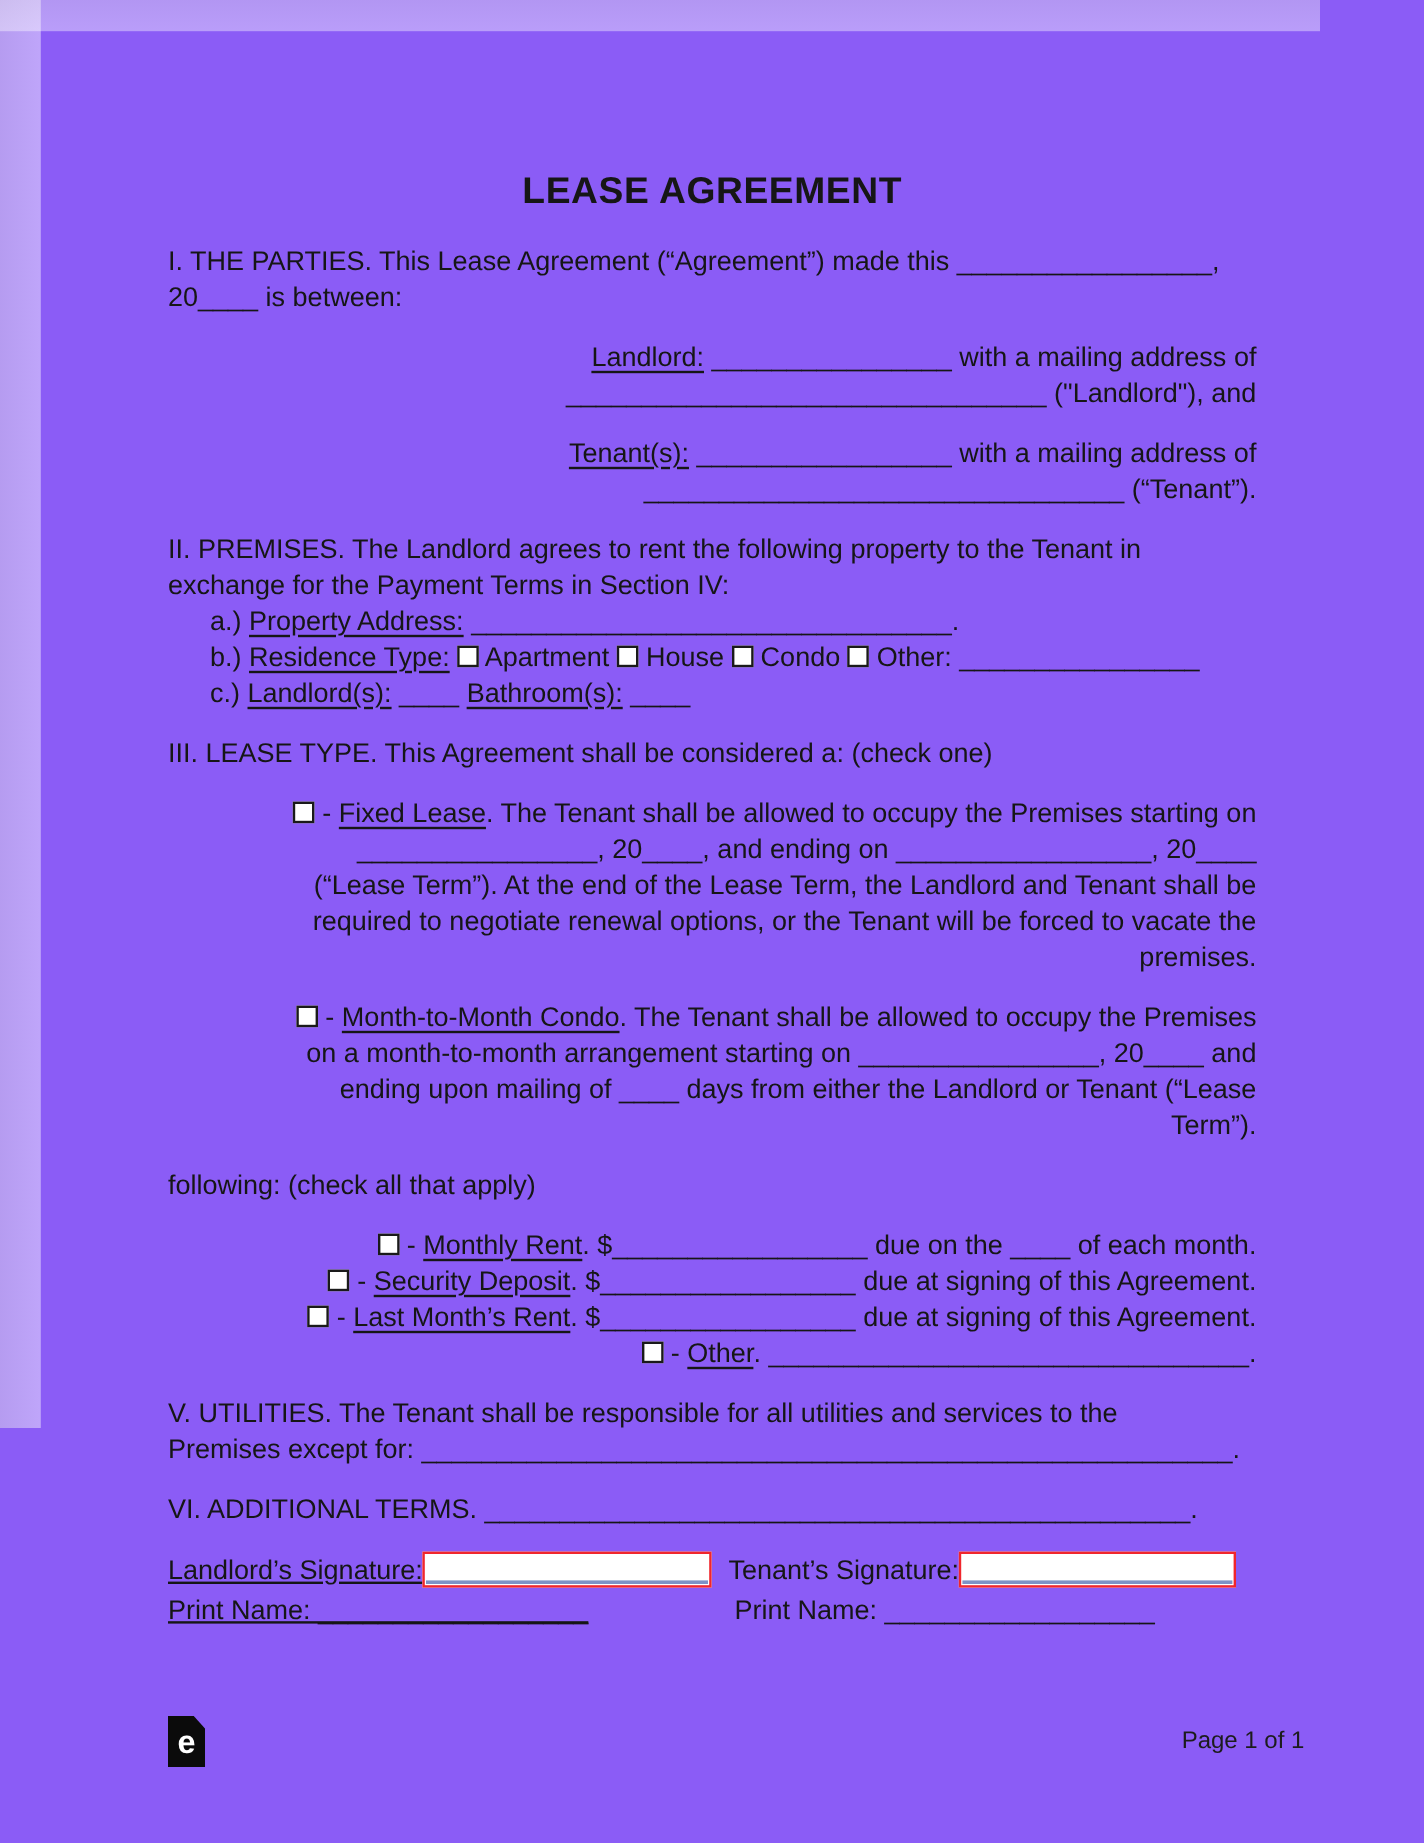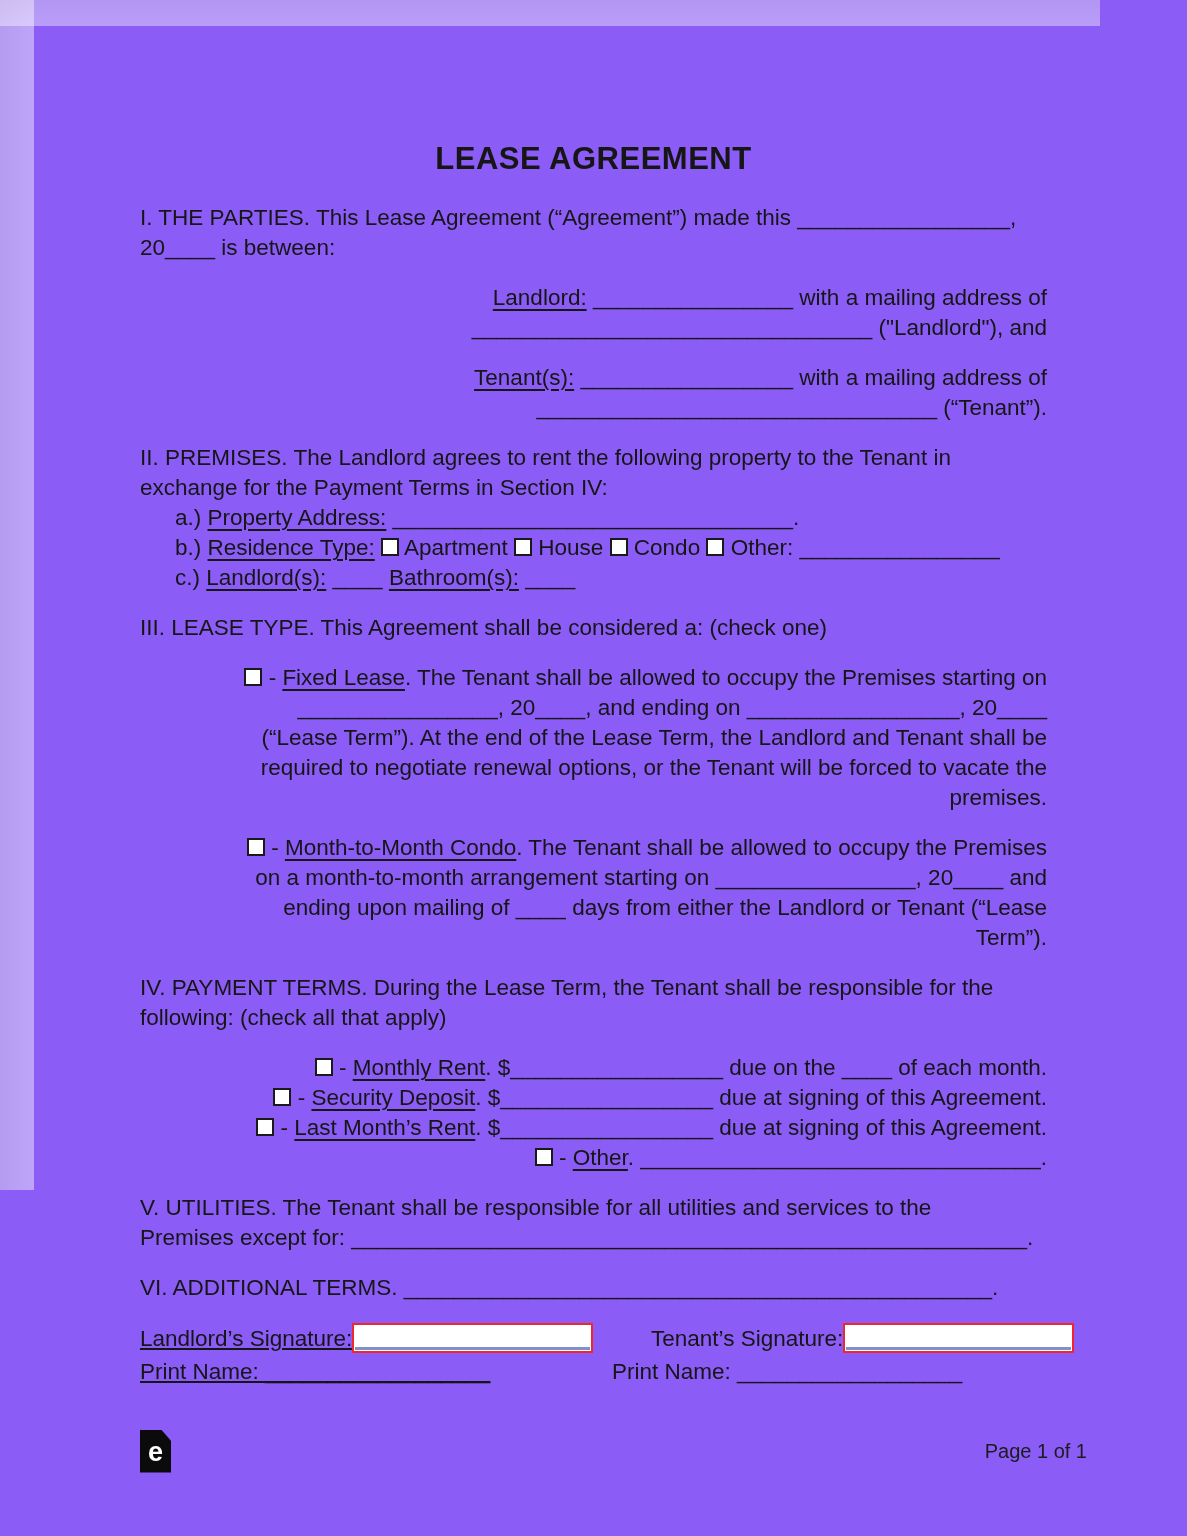--- a/index.html
+++ b/index.html
@@ -20,21 +20,21 @@
   .ind{margin-left:70px;text-align:right;}
   .sub{margin-left:35px;}
   .ln{white-space:pre;}
   .b{font-weight:normal;}
   .u{text-decoration:underline;text-underline-offset:4px;text-decoration-thickness:2px;}
   .cb{display:inline-block;width:14px;height:14px;border:2px solid #1a1a1a;
     vertical-align:-1px;background:#fff;}
   .sig-row{display:flex;margin-top:20px;}
   .print-row{display:flex;margin-top:3px;}
   .sig-col1{width:467px;flex:none;text-decoration:underline;}
-  .sig-col2{flex:1;margin-left:44px;}
+  .sig-col2{flex:1;}
   .print-col2{flex:1;padding-left:5px;}
   .sigbox{display:inline-block;box-sizing:border-box;position:relative;
     height:30px;border:2px solid #f0262c;vertical-align:-7px;background:#fff;}
   .sigbox.landlord{width:241px;}
   .sigbox.tenant{width:231px;}
   .sigbox::after{content:"";position:absolute;left:1px;right:1px;bottom:1px;height:3px;
     background:#7d92c7;}
   .footer{position:absolute;left:140px;right:100px;bottom:63px;height:44px;
     display:flex;align-items:center;justify-content:space-between;}
   .logo{position:relative;width:31px;height:43px;background:#0b0b0b;
@@ -90,21 +90,20 @@
     </div>
 
     <div class="para ind">
       <div class="ln"><span class="cb"></span><span> - </span><span class="u">Month-to-Month Condo</span><span>. The Tenant shall be allowed to occupy the Premises</span></div>
       <div class="ln">on a month-to-month arrangement starting on ________________, 20____ and</div>
       <div class="ln">ending upon mailing of ____ days from either the Landlord or Tenant (“Lease</div>
       <div class="ln">Term”).</div>
     </div>
 
     <div class="para">
-      <div class="ln"><span class="b">IV. PAYMENT TERMS</span><span>. During the Lease Term, the Tenant shall be responsible for the</span></div>
       <div class="ln">following: (check all that apply)</div>
     </div>
 
     <div class="para ind">
       <div class="ln"><span class="cb"></span><span> - </span><span class="u">Monthly Rent</span><span>. $_________________ due on the ____ of each month.</span></div>
       <div class="ln"><span class="cb"></span><span> - </span><span class="u">Security Deposit</span><span>. $_________________ due at signing of this Agreement.</span></div>
       <div class="ln"><span class="cb"></span><span> - </span><span class="u">Last Month’s Rent</span><span>. $_________________ due at signing of this Agreement.</span></div>
       <div class="ln"><span class="cb"></span><span> - </span><span class="u">Other</span><span>. ________________________________.</span></div>
     </div>
 

